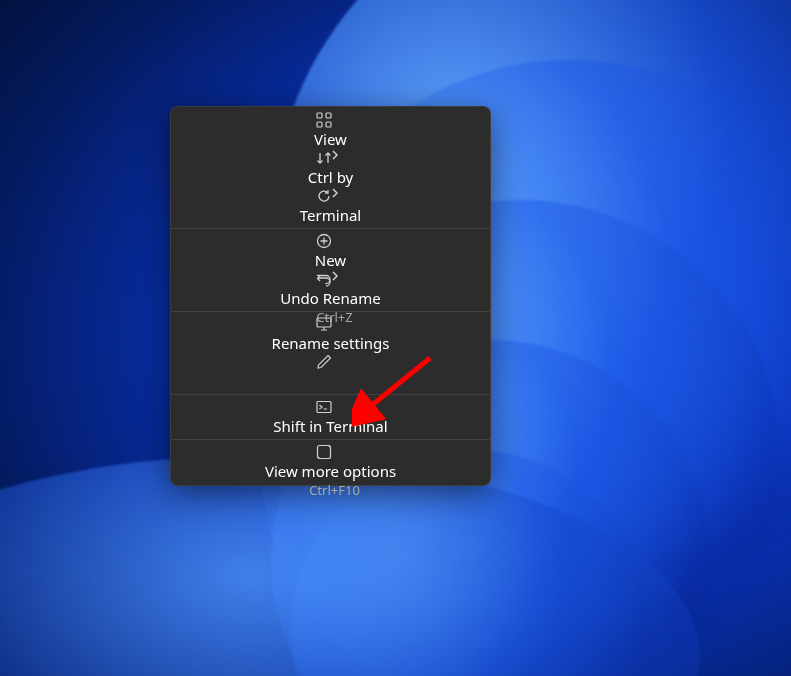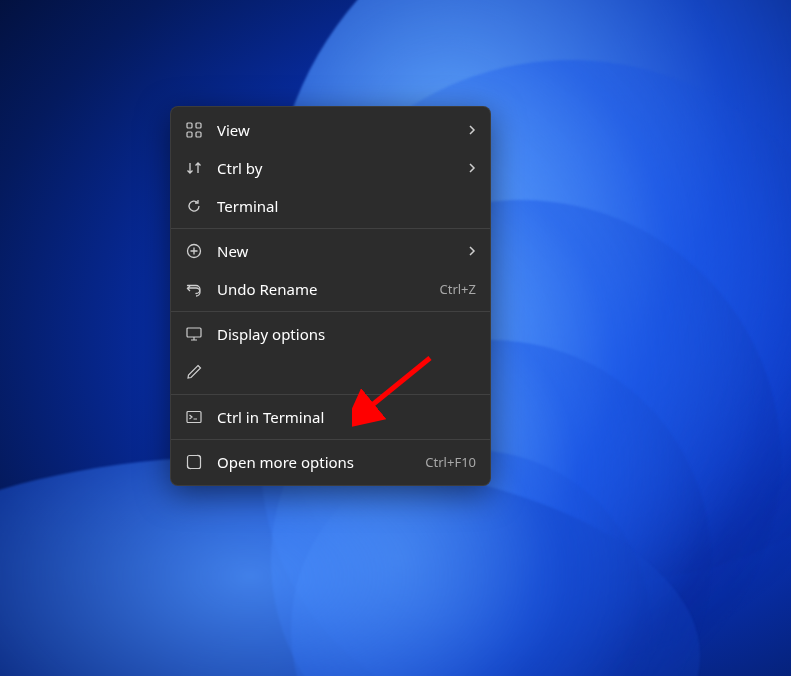--- a/index.html
+++ b/index.html
@@ -43,20 +43,21 @@
       padding: 4px 0;
       color: #ffffff;
       font-size: 15px;
     }
     .menu-item {
       display: flex;
       align-items: center;
       height: 38px;
       padding: 0 14px;
       cursor: default;
+      flex-direction: column;
     }
     .menu-icon {
       width: 18px;
       height: 18px;
       margin-right: 14px;
       display: flex;
       align-items: center;
       justify-content: center;
       color: #cfcfcf;
       flex-shrink: 0;
@@ -174,55 +175,55 @@
 
   <div class="menu-separator"></div>
 
   <div class="menu-item">
     <span class="menu-icon">
       <svg width="16" height="16" viewBox="0 0 16 16" stroke="currentColor" fill="none" stroke-width="1.2">
         <rect x="1" y="2" width="14" height="9" rx="1"></rect>
           <path d="M5 14 L11 14 M8 11 L8 14"></path>
       </svg>
     </span>
-    <span class="menu-label">Display options</span>
+    <span class="menu-label">Rename settings</span>
   </div>
 
   <div class="menu-item">
     <span class="menu-icon">
       <svg width="16" height="16" viewBox="0 0 16 16" stroke="currentColor" fill="none" stroke-width="1.2">
         <path d="M12 1.5 L14.5 4 L5 13.5 L2 14 L2.5 11 Z"></path>
       </svg>
     </span>
   </div>
 
   <div class="menu-separator"></div>
 
   <div class="menu-item">
     <span class="menu-icon">
       <svg width="16" height="16" viewBox="0 0 16 16" stroke="currentColor" fill="none" stroke-width="1.2">
         <rect x="1" y="2.5" width="14" height="11" rx="1"></rect>
           <path d="M3.5 6 L6 8 L3.5 10 M7.5 10 L11 10"></path>
       </svg>
     </span>
-    <span class="menu-label">Ctrl in Terminal</span>
+    <span class="menu-label">Shift in Terminal</span>
   </div>
 
   <div class="menu-separator"></div>
 
   <div class="menu-item">
     <span class="menu-icon">
       <svg width="16" height="16" viewBox="0 0 16 16" stroke="currentColor" fill="none" stroke-width="1.2">
         <rect x="1.5" y="1.5" width="13" height="13" rx="2"></rect>
         <path d="M5 1.5 L5 4 M1.5 11 L4 11" opacity="0"></path>
         <path d="M11 1.5 A3 3 0 0 1 14.5 5"></path>
         <path d="M5 14.5 A3 3 0 0 1 1.5 11"></path>
       </svg>
     </span>
-    <span class="menu-label">Open more options</span>
+    <span class="menu-label">View more options</span>
     <span class="menu-shortcut">Ctrl+F10</span>
   </div>
 
 </div>
 
 <div class="arrow-annotation">
   <svg width="90" height="80" viewBox="0 0 90 80">
     <defs>
       <marker id="ah" markerWidth="8" markerHeight="8" refX="2" refY="4" orient="auto">
         <path d="M0 0 L8 4 L0 8 Z" fill="#ff0000"></path>

